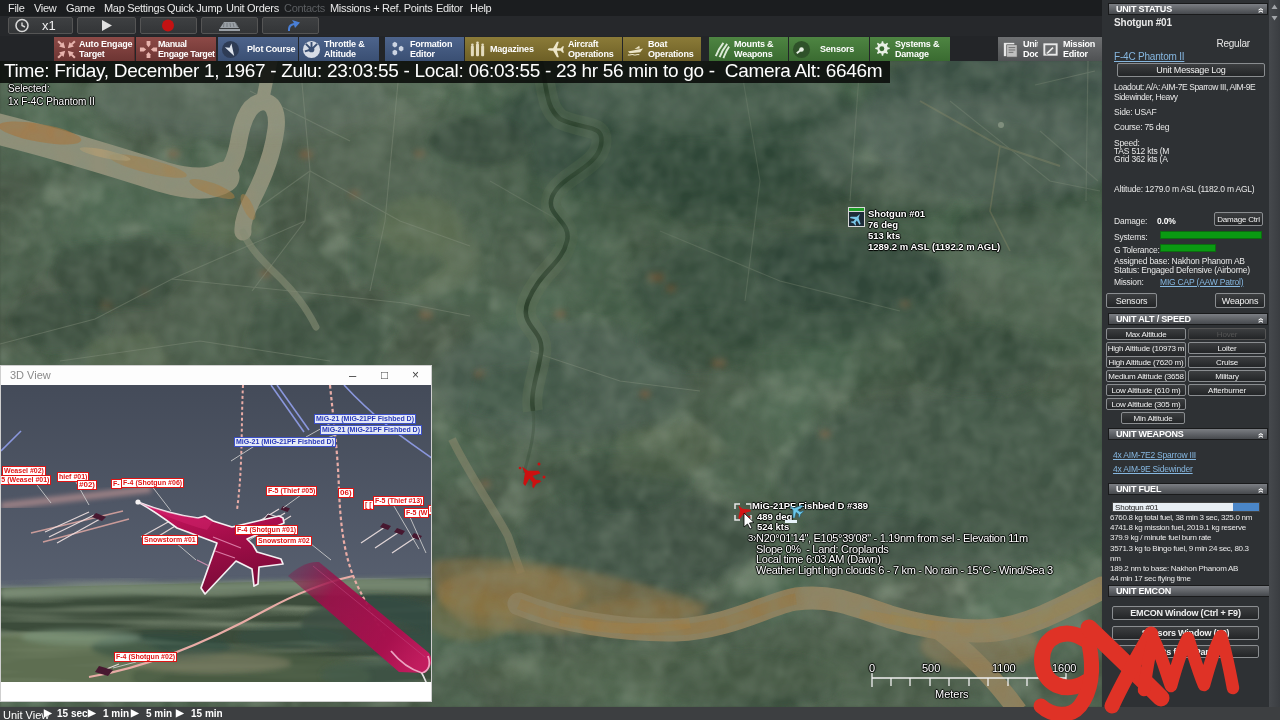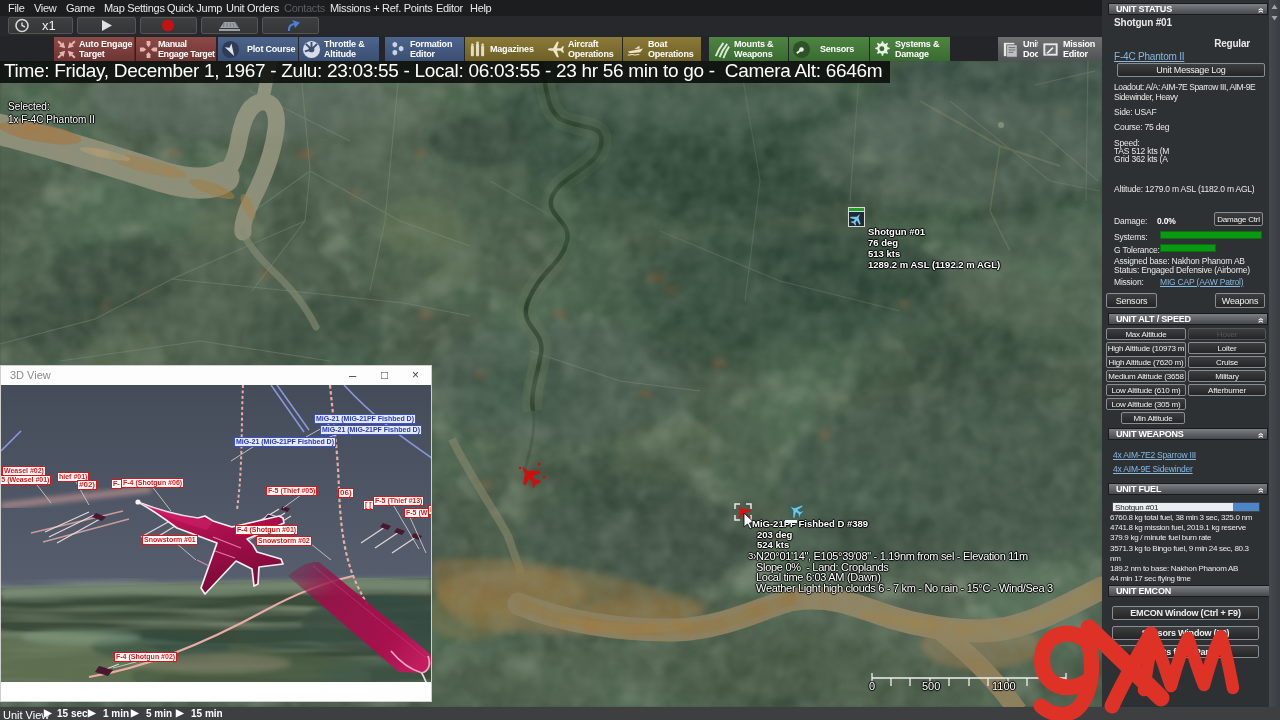--- a/index.html
+++ b/index.html
@@ -13,21 +13,21 @@
 #toolrow { position:absolute; left:0; top:16px; width:1280px; height:20px; background:#26282b; }
 .tbtn { position:absolute; top:1px; height:17px; background:linear-gradient(#3e4042,#333537); border:1px solid #555; border-radius:2px; }
 
 #ribbon { position:absolute; left:0; top:36px; width:1280px; height:25px; background:#232528; }
 .rb { position:absolute; top:1px; height:24px; color:#fff; font-size:9px; font-weight:bold; line-height:10px; letter-spacing:-0.2px;margin-left:48px; }
 .rb .ic { position:absolute; left:3px; top:3px; width:19px; height:19px; }
 .rb .tx { position:absolute; left:25px; top:50%; transform:translateY(-50%); white-space:nowrap; }
 
 #map { position:absolute; left:0; top:61px; width:1102px; height:646px; overflow:hidden; }
 #timebar { position:absolute; left:0; top:-3px; width:890px; height:25px; background:rgba(10,12,10,0.88); color:#fff; font-size:19px; letter-spacing:-0.3px; line-height:25px; padding-left:4px; white-space:nowrap; }
-.olt { color:#fff; text-shadow:-1px 0 1px #000, 1px 0 1px #000, 0 -1px 1px #000, 0 1px 1px #000; white-space:nowrap; position:absolute;margin-top:18px; }
+.olt { color:#fff; text-shadow:-1px 0 1px #000, 1px 0 1px #000, 0 -1px 1px #000, 0 1px 1px #000; white-space:nowrap; position:absolute; }
 
 #sidebar { position:absolute; left:1102px; top:0; width:178px; height:720px; background:#2e3134; color:#e8e8e8; font-size:8.5px; letter-spacing:-0.2px; }
 #sidescroll { position:absolute; left:1269px; top:0; width:11px; height:707px; background:linear-gradient(90deg,#46494d,#3a3d41); }
 .hdr { position:absolute; height:12px; background:linear-gradient(#7b7e83,#46494d); border:1px solid #191a1b; color:#fff; font-weight:bold; font-size:9px; line-height:11px; padding-left:7px; }
 .hdr .chev { position:absolute; right:4px; top:1px; font-size:10px; font-weight:bold; transform:rotate(-90deg); }
 .sbtn { background:linear-gradient(#3c3e40,#232527); border:1px solid #8a8d90; border-radius:2px; color:#f0f0f0; text-align:center; position:absolute; font-size:9px; overflow:hidden; white-space:nowrap; }
 .link { color:#86b7e0; text-decoration:underline; }
 
 #w3d { position:absolute; left:0; top:365px; width:432px; height:337px; background:#fff; border:1px solid #cfcfcf; }
 #w3dtitle { position:absolute; left:0; top:0; width:430px; height:19px; background:#fdfdfd; color:#8a8a8a; font-size:11px; line-height:19px; padding-left:9px; }
@@ -240,21 +240,21 @@
     <svg width="40" height="40" style="position:absolute;left:730px;top:438px">
       <g stroke="#e8e8e8" stroke-width="1.5" fill="none">
         <path d="M5 10 V5 H10 M16 5 H21 V10 M21 16 V21 H16 M10 21 H5 V16"></path>
       </g>
       <g transform="translate(13,13) rotate(-35)" fill="#d41414">
         <path d="M0 -8 L1.5 -3 L7 2 L7 4 L1.5 2 L1.5 5.5 L3.5 7.5 L3.5 9 L0 8 L-3.5 9 L-3.5 7.5 L-1.5 5.5 L-1.5 2 L-7 4 L-7 2 L-1.5 -3 Z"></path>
       </g>
       <path d="M14 16 L14 30 L17.5 27 L20 32 L22 31 L19.5 26 L24 25.5 Z" fill="#fff" stroke="#000" stroke-width="0.8" transform="translate(0,-2)"></path>
     </svg>
     <div class="olt" style="left:752px;top:439px;font-size:9.5px;font-weight:bold">MiG-21PF Fishbed D #389</div>
-    <div class="olt" style="left:757px;top:450px;font-size:9.5px;font-weight:bold">203 deg</div>
+    <div class="olt" style="left:757px;top:450px;font-size:9.5px;font-weight:bold">489 deg</div>
     <div class="olt" style="left:757px;top:460px;font-size:9.5px;font-weight:bold">524 kts</div>
     <svg width="20" height="16" style="position:absolute;left:786px;top:441px">
         <path d="M10 1 L11.5 6 L18 10.5 L18 12.5 L11.5 10 L11.5 13 L14 15 L14 16 L10 15 L6 16 L6 15 L8.5 13 L8.5 10 L2 12.5 L2 10.5 L8.5 6 Z" fill="#6cc8ea" stroke="#275a70" stroke-width="0.6" transform="rotate(-55 10 8) scale(0.95)"></path>
       </svg>
     <div style="position:absolute;left:785px;top:459px;width:12px;height:3px;background:#e8f4fa"></div>
     <div class="olt" style="left:748px;top:471px;font-size:9.5px">3x</div>
     <div class="olt" style="left:756px;top:471px;font-size:11px;letter-spacing:-0.3px">N20°01'14", E105°39'08" - 1.19nm from sel - Elevation 11m</div>
     <div class="olt" style="left:756px;top:482px;font-size:11px;letter-spacing:-0.3px">Slope 0% &nbsp;- Land: Croplands</div>
     <div class="olt" style="left:756px;top:492px;font-size:11px;letter-spacing:-0.3px">Local time 6:03 AM (Dawn)</div>
     <div class="olt" style="left:756px;top:503px;font-size:11px;letter-spacing:-0.3px">Weather Light high clouds 6 - 7 km - No rain - 15°C - Wind/Sea 3</div>
@@ -573,21 +573,21 @@
       <div class="rlab" style="left:234px;top:140px">F-4 (Shotgun #01)</div>
       <div class="rlab" style="left:141px;top:150px">Snowstorm #01</div>
       <div class="rlab" style="left:255px;top:151px">Snowstorm #02</div>
       <div class="rlab" style="left:113px;top:267px">F-4 (Shotgun #02)</div>
     </div>
   </div>
 
   <div id="sidebar">
     <div class="hdr abs" style="left:6px;top:3px;width:160px">UNIT STATUS<span class="chev">»</span></div>
     <div class="abs" style="left:12px;top:17px;font-size:10px;font-weight:bold">Shotgun #01</div>
-    <div class="abs" style="right:30px;top:38px;font-size:10px;font-weight:bold">Regular</div>
+    <div class="abs" style="right:30px;top:38px;font-size:10px;font-weight:normal">Regular</div>
     <div class="abs link" style="left:12px;top:51px;font-size:10px">F-4C Phantom II</div>
     <div class="sbtn" style="left:15px;top:63px;width:148px;height:14px;line-height:13px">Unit Message Log</div>
     <div class="abs" style="left:12px;top:83px;width:162px;line-height:9.5px;letter-spacing:-0.4px">Loadout: A/A: AIM-7E Sparrow III, AIM-9E Sidewinder, Heavy</div>
     <div class="abs" style="left:12px;top:107px">Side: USAF</div>
     <div class="abs" style="left:12px;top:122px">Course: 75 deg</div>
     <div class="abs" style="left:12px;top:139px;line-height:8px">Speed:<br>TAS 512 kts (M<br>Grid 362 kts (A</div>
     <div class="abs" style="left:12px;top:184px">Altitude: 1279.0 m ASL (1182.0 m AGL)</div>
     <div class="abs" style="left:12px;top:216px">Damage:</div>
     <div class="abs" style="left:55px;top:216px;font-weight:bold;color:#fff">0.0%</div>
     <div class="sbtn" style="left:112px;top:212px;width:49px;height:14px;line-height:13px;font-size:8px">Damage Ctrl</div>

